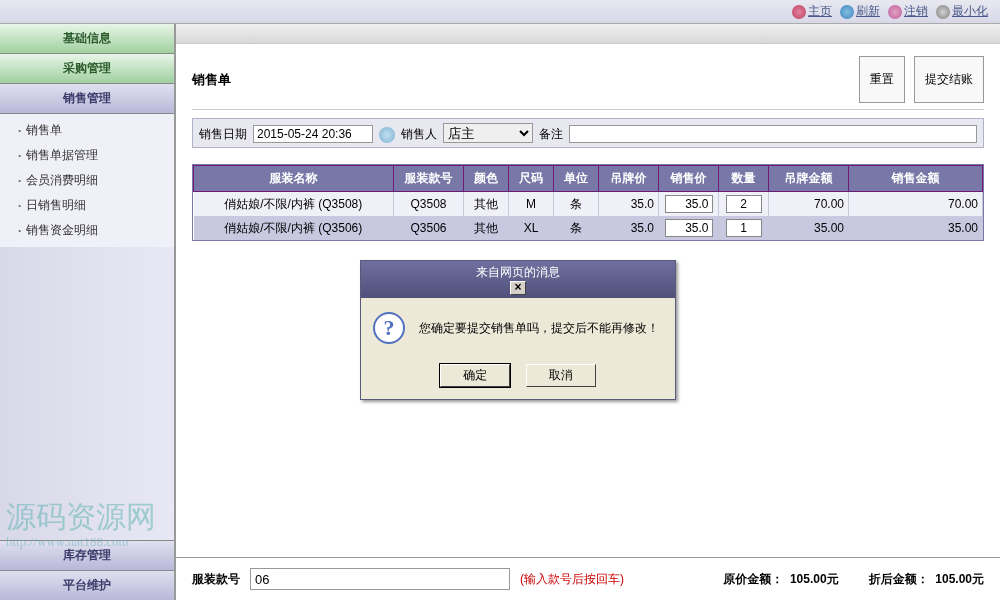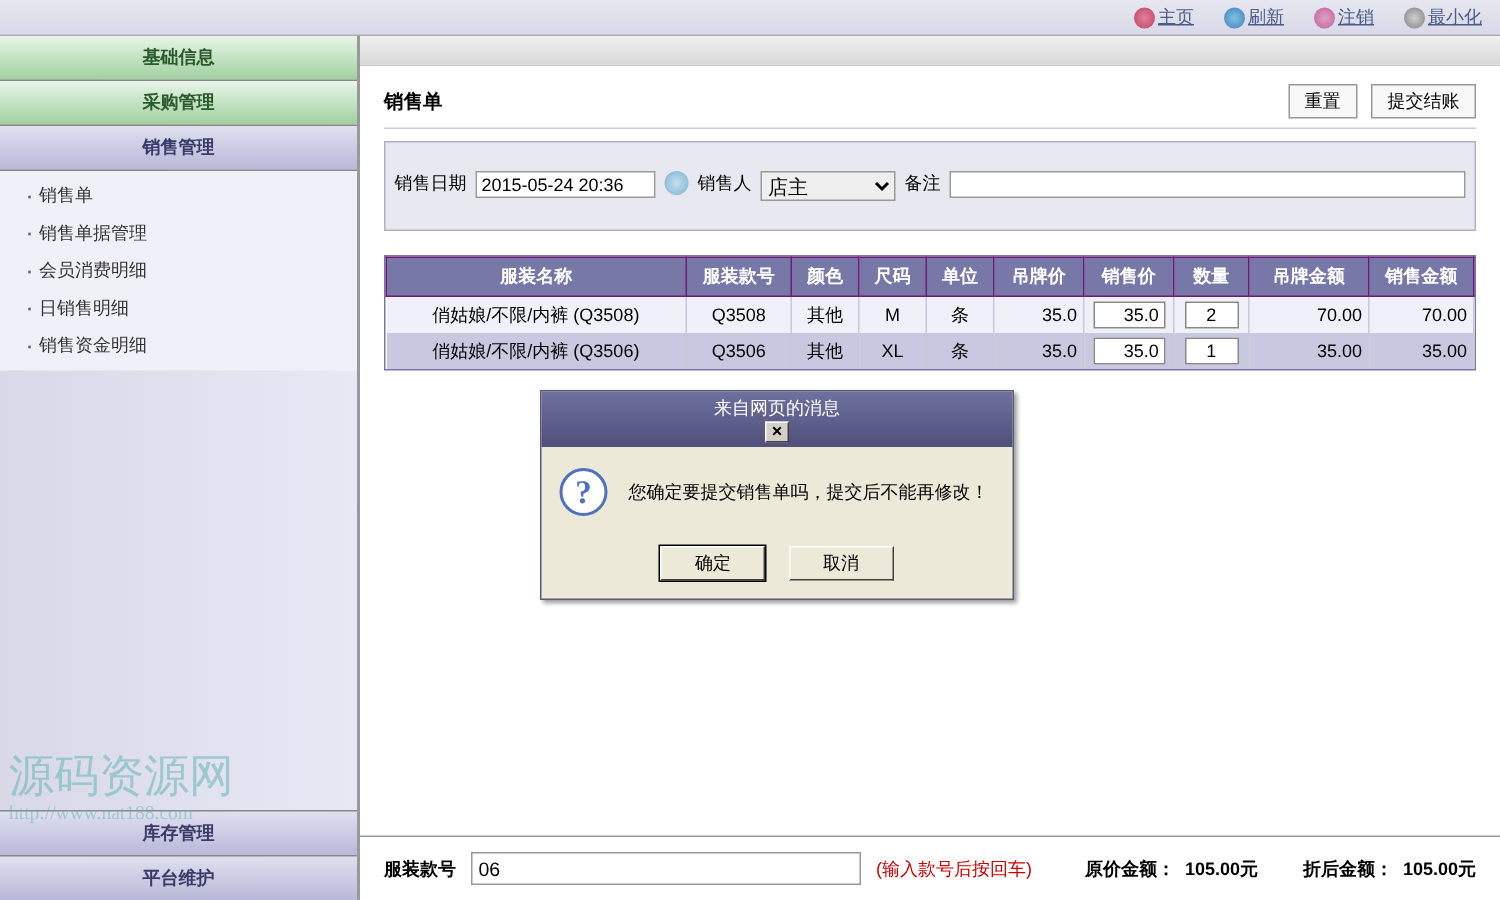--- a/index.html
+++ b/index.html
@@ -1,46 +1,46 @@
 <!DOCTYPE html>
 <html><head>
 <meta charset="utf-8">
 <style>
 * { margin: 0; padding: 0; box-sizing: border-box; }
 body { font-family: "SimSun", "宋体", Arial, sans-serif; font-size: 12px; background: #f5f5f5; width: 1000px; height: 600px; overflow: hidden; position: relative; }
 
 
-.top-toolbar { height: 24px; background: linear-gradient(#e8e8f0, #d8d8e8); border-bottom: 1px solid #aaa; display: flex; justify-content: flex-end; align-items: center; padding-right: 8px; gap: 12px; }
+.top-toolbar { height: 24px; background: linear-gradient(#e8e8f0, #d8d8e8); border-bottom: 1px solid #aaa; display: flex; justify-content: flex-end; align-items: center; padding-right: 8px; gap: 0; }
 .top-btn { display: flex; align-items: center; gap: 2px; padding: 2px 4px; color: #4a5a8a; text-decoration: underline; cursor: pointer; font-size: 12px; }
 .top-icon { width: 14px; height: 14px; border-radius: 50%; display: inline-block; }
 .icon-home { background: radial-gradient(circle, #e080a0, #c04060); }
 .icon-refresh { background: radial-gradient(circle, #80c0e0, #4080c0); }
 .icon-logout { background: radial-gradient(circle, #e0a0c0, #c060a0); }
 .icon-min { background: radial-gradient(circle, #d0d0d0, #808080); }
 
 
 .layout { display: flex; height: 576px; }
-.sidebar { width: 240px; background: linear-gradient(to right, #d8d8e8, #e8e8f5); border-right: 2px solid #999; display: flex; flex-direction: column; }
+.sidebar { width: 176px; background: linear-gradient(to right, #d8d8e8, #e8e8f5); border-right: 2px solid #999; display: flex; flex-direction: column; }
 .nav-section { background: linear-gradient(#e8f5e8, #a0d0a0); padding: 6px; text-align: center; font-weight: bold; color: #2a5a2a; border-bottom: 1px solid #888; cursor: pointer; }
 .nav-section.purple { background: linear-gradient(#e0e0f0, #b8b8d8); color: #3a3a6a; }
 .nav-submenu { background: #f0f0f8; padding: 4px 0; }
 .nav-item { padding: 4px 6px 4px 18px; color: #333; cursor: pointer; display: flex; align-items: center; }
 .nav-item::before { content: "·"; margin-right: 4px; color: #666; font-weight: bold; }
 .sidebar-spacer { flex: 1; }
 .nav-section-bottom { background: linear-gradient(#e0e0f0, #b8b8d8); padding: 6px; text-align: center; font-weight: bold; color: #3a3a6a; border-top: 1px solid #888; cursor: pointer; }
 
 .main { flex: 1; background: #fff; display: flex; flex-direction: column; position: relative; }
 .tab-bar { height: 20px; background: linear-gradient(#f0f0f0, #d8d8d8); border-bottom: 1px solid #ccc; }
 
 .content { flex: 1; padding: 12px 16px; overflow: hidden; display: flex; flex-direction: column; }
 .title-row { display: flex; justify-content: space-between; align-items: center; border-bottom: 1px solid #ccc; padding-bottom: 6px; margin-bottom: 8px; }
 .page-title { font-weight: bold; font-size: 13px; }
-.title-buttons button { margin-left: 6px; padding: 2px 10px; font-size: 12px; background: #f8f8f8; border: 1px solid #999; cursor: pointer; }
-
-.filter-bar { background: #e8e8f0; border: 1px solid #b0b0c8; padding: 19px 6px; display: flex; align-items: flex-start; gap: 6px; margin-bottom: 16px; }
+.title-buttons button { margin-left: 6px; padding: 14px 10px; font-size: 12px; background: #f8f8f8; border: 1px solid #999; cursor: pointer; }
+
+.filter-bar { background: #e8e8f0; border: 1px solid #b0b0c8; padding: 4px 6px; display: flex; align-items: flex-end; gap: 6px; margin-bottom: 16px; }
 .filter-bar label { white-space: nowrap; }
 .filter-bar input[type="text"] { border: 1px solid #999; padding: 1px 3px; font-size: 12px; height: 18px; }
 .filter-bar select { border: 1px solid #999; height: 20px; }
 .refresh-small { width: 16px; height: 16px; background: radial-gradient(circle, #c0e0f0, #80b0d0); border-radius: 50%; cursor: pointer; display: inline-block; }
 
 .table-wrap { border: 1px solid #7878a8; }
 table { width: 100%; border-collapse: collapse; }
 thead th { background: #7878a8; color: #fff; padding: 4px; text-align: center; border: 1px solid #701a75; font-weight: bold; font-size: 12px; }
 tbody td { padding: 3px 4px; border-right: 1px solid #c8c8d8; text-align: center; height: 22px; }
 tbody tr.row-light { background: #f0f0f8; }

